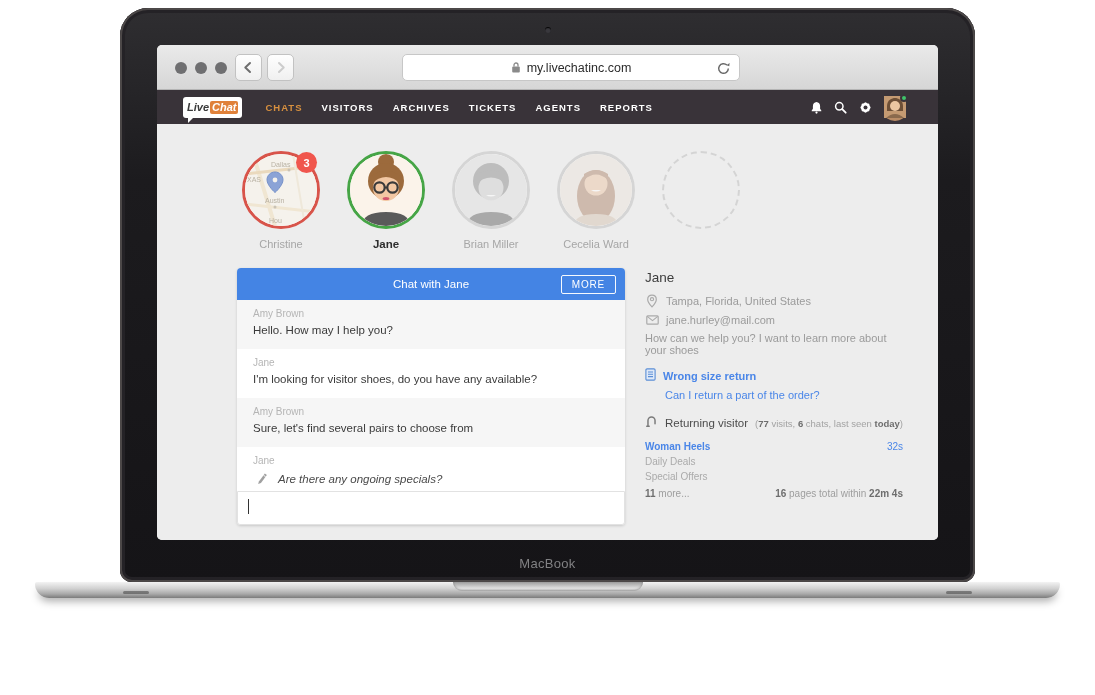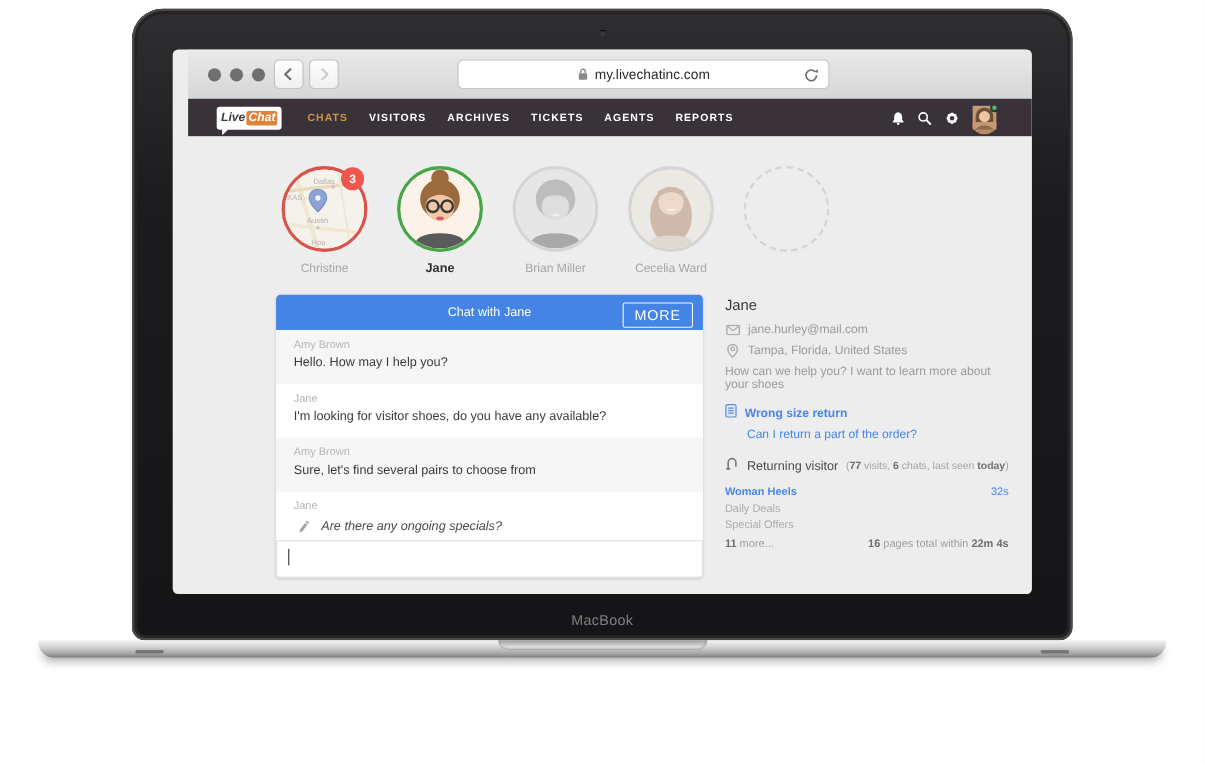--- a/index.html
+++ b/index.html
@@ -19,21 +19,21 @@
     background:linear-gradient(180deg,#f3f3f3 0%,#d2d2d2 40%,#a8a8a8 75%,#7b7b7b 100%);
     border-radius:2px 2px 14px 14px; box-shadow:0 6px 9px -3px rgba(0,0,0,.35); }
   .notch { position:absolute; left:50%; top:0; width:190px; height:9px; margin-left:-95px;
     background:linear-gradient(180deg,#9d9d9d,#e0e0e0 70%,#cfcfcf);
     border-radius:0 0 12px 12px; box-shadow:inset 0 -1px 2px rgba(0,0,0,.25); }
   .foot { position:absolute; top:9px; width:26px; height:3px; border-radius:2px; background:rgba(55,55,55,.5); }
   .foot.l { left:88px; } .foot.r { right:88px; }
 
   
   .screen { position:absolute; left:37px; top:37px; width:781px; height:495px;
-    border-radius:5px; overflow:hidden; background:#ededed;padding-left:14px; }
+    border-radius:5px; overflow:hidden; background:#ededed; }
 
   
   .browser-bar { position:relative; height:45px;
     background:linear-gradient(#eaeaea,#d6d6d6); border-bottom:1px solid #b4b4b4; }
   .traffic { position:absolute; left:18px; top:17px; display:flex; gap:8px; }
   .light { width:12px; height:12px; border-radius:50%; background:#6f6f71; }
   .navbtns { position:absolute; left:78px; top:9px; display:flex; gap:5px; }
   .navbtn { width:27px; height:27px; border-radius:5px; border:1px solid #c2c2c2;
     background:linear-gradient(#fefefe,#f0f0f0); display:flex; align-items:center; justify-content:center; }
   .urlbar { position:absolute; left:245px; top:9px; width:338px; height:27px; background:#fff;
@@ -75,21 +75,21 @@
     display:flex; align-items:center; justify-content:center; }
   .cname { margin-top:9px; font-size:11px; color:#a6a6a6; white-space:nowrap; }
   .cname.active { color:#2e2e2e; font-weight:700; font-size:11.5px; }
 
   
   .chat-panel { position:absolute; left:80px; top:144px; width:388px; background:#fff;
     border-radius:4px; box-shadow:0 1px 3px rgba(0,0,0,.16); }
   .chat-head { position:relative; height:32px; background:#4484e4; border-radius:4px 4px 0 0;
     color:#fff; font-size:11.5px; display:flex; align-items:center; justify-content:center; }
   .more-btn { position:absolute; right:9px; top:7px; border:1px solid rgba(255,255,255,.95); border-radius:2px;
-    background:transparent; color:#fff; font-size:13px; letter-spacing:.8px; padding:3px 10px; cursor:pointer;
+    background:transparent; color:#fff; font-size:10px; letter-spacing:.8px; padding:3px 10px; cursor:pointer;
     font-family:"Liberation Sans", sans-serif; }
   .msg { height:49px; padding:8px 16px; }
   .msg.alt { background:#f6f6f6; }
   .msg .author { font-size:10px; color:#b5b5b5; margin-bottom:5px; }
   .msg .text { font-size:11.5px; color:#3a3a3a; }
   .msg.typing { height:44px; }
   .typing-line { display:flex; align-items:center; gap:10px; margin-left:2px; margin-top:2px; }
   .typing-line .text { font-style:italic; color:#4a4a4a; }
   .chat-input { position:relative; height:34px; background:#fff; border:1px solid #e2e2e2;
     border-radius:0 0 3px 3px; cursor:text; }
@@ -330,36 +330,36 @@
           <div class="chat-input">
             <span class="caret"></span>
           </div>
         </div>
 
         <div class="details">
           <div class="d-name">Jane</div>
 
           <div class="d-row">
             <span class="ic">
+              <svg width="12" height="14" viewBox="0 0 12 14">
+                  <path d="M6 1.2C3.5 1.2 1.7 3 1.7 5.4c0 3 4.3 7.4 4.3 7.4s4.3-4.4 4.3-7.4C10.3 3 8.5 1.2 6 1.2z" fill="none" stroke="#aaaaaa" stroke-width="1.2"></path>
+                  <circle cx="6" cy="5.2" r="1.6" fill="none" stroke="#aaaaaa" stroke-width="1.1"></circle>
+                </svg>
+            </span>
+            <span>Tampa, Florida, United States</span>
+          </div>
+
+          <div class="d-row">
+            <span class="ic">
               <svg width="13" height="10" viewBox="0 0 13 10">
                   <rect x=".8" y=".8" width="11.4" height="8.4" rx="1" fill="none" stroke="#aaaaaa" stroke-width="1.2"></rect>
                   <path d="M1.2 1.4 6.5 5.6 11.8 1.4" fill="none" stroke="#aaaaaa" stroke-width="1.1"></path>
                 </svg>
             </span>
             <span>jane.hurley@mail.com</span>
-          </div>
-
-          <div class="d-row">
-            <span class="ic">
-              <svg width="12" height="14" viewBox="0 0 12 14">
-                  <path d="M6 1.2C3.5 1.2 1.7 3 1.7 5.4c0 3 4.3 7.4 4.3 7.4s4.3-4.4 4.3-7.4C10.3 3 8.5 1.2 6 1.2z" fill="none" stroke="#aaaaaa" stroke-width="1.2"></path>
-                  <circle cx="6" cy="5.2" r="1.6" fill="none" stroke="#aaaaaa" stroke-width="1.1"></circle>
-                </svg>
-            </span>
-            <span>Tampa, Florida, United States</span>
           </div>
 
           <div class="d-plain">How can we help you? I want to learn more about your shoes</div>
 
           <div class="ticket">
             <div class="ticket-top">
               <span class="ic">
                 <svg width="11" height="13" viewBox="0 0 11 13">
                     <rect x=".9" y=".9" width="9.2" height="11.2" rx="1.2" fill="#dfe9f8" stroke="#5b8ed6" stroke-width="1.1"></rect>
                     <path d="M3 4h5M3 6.3h5M3 8.6h5" stroke="#5b8ed6" stroke-width="1.1"></path>

